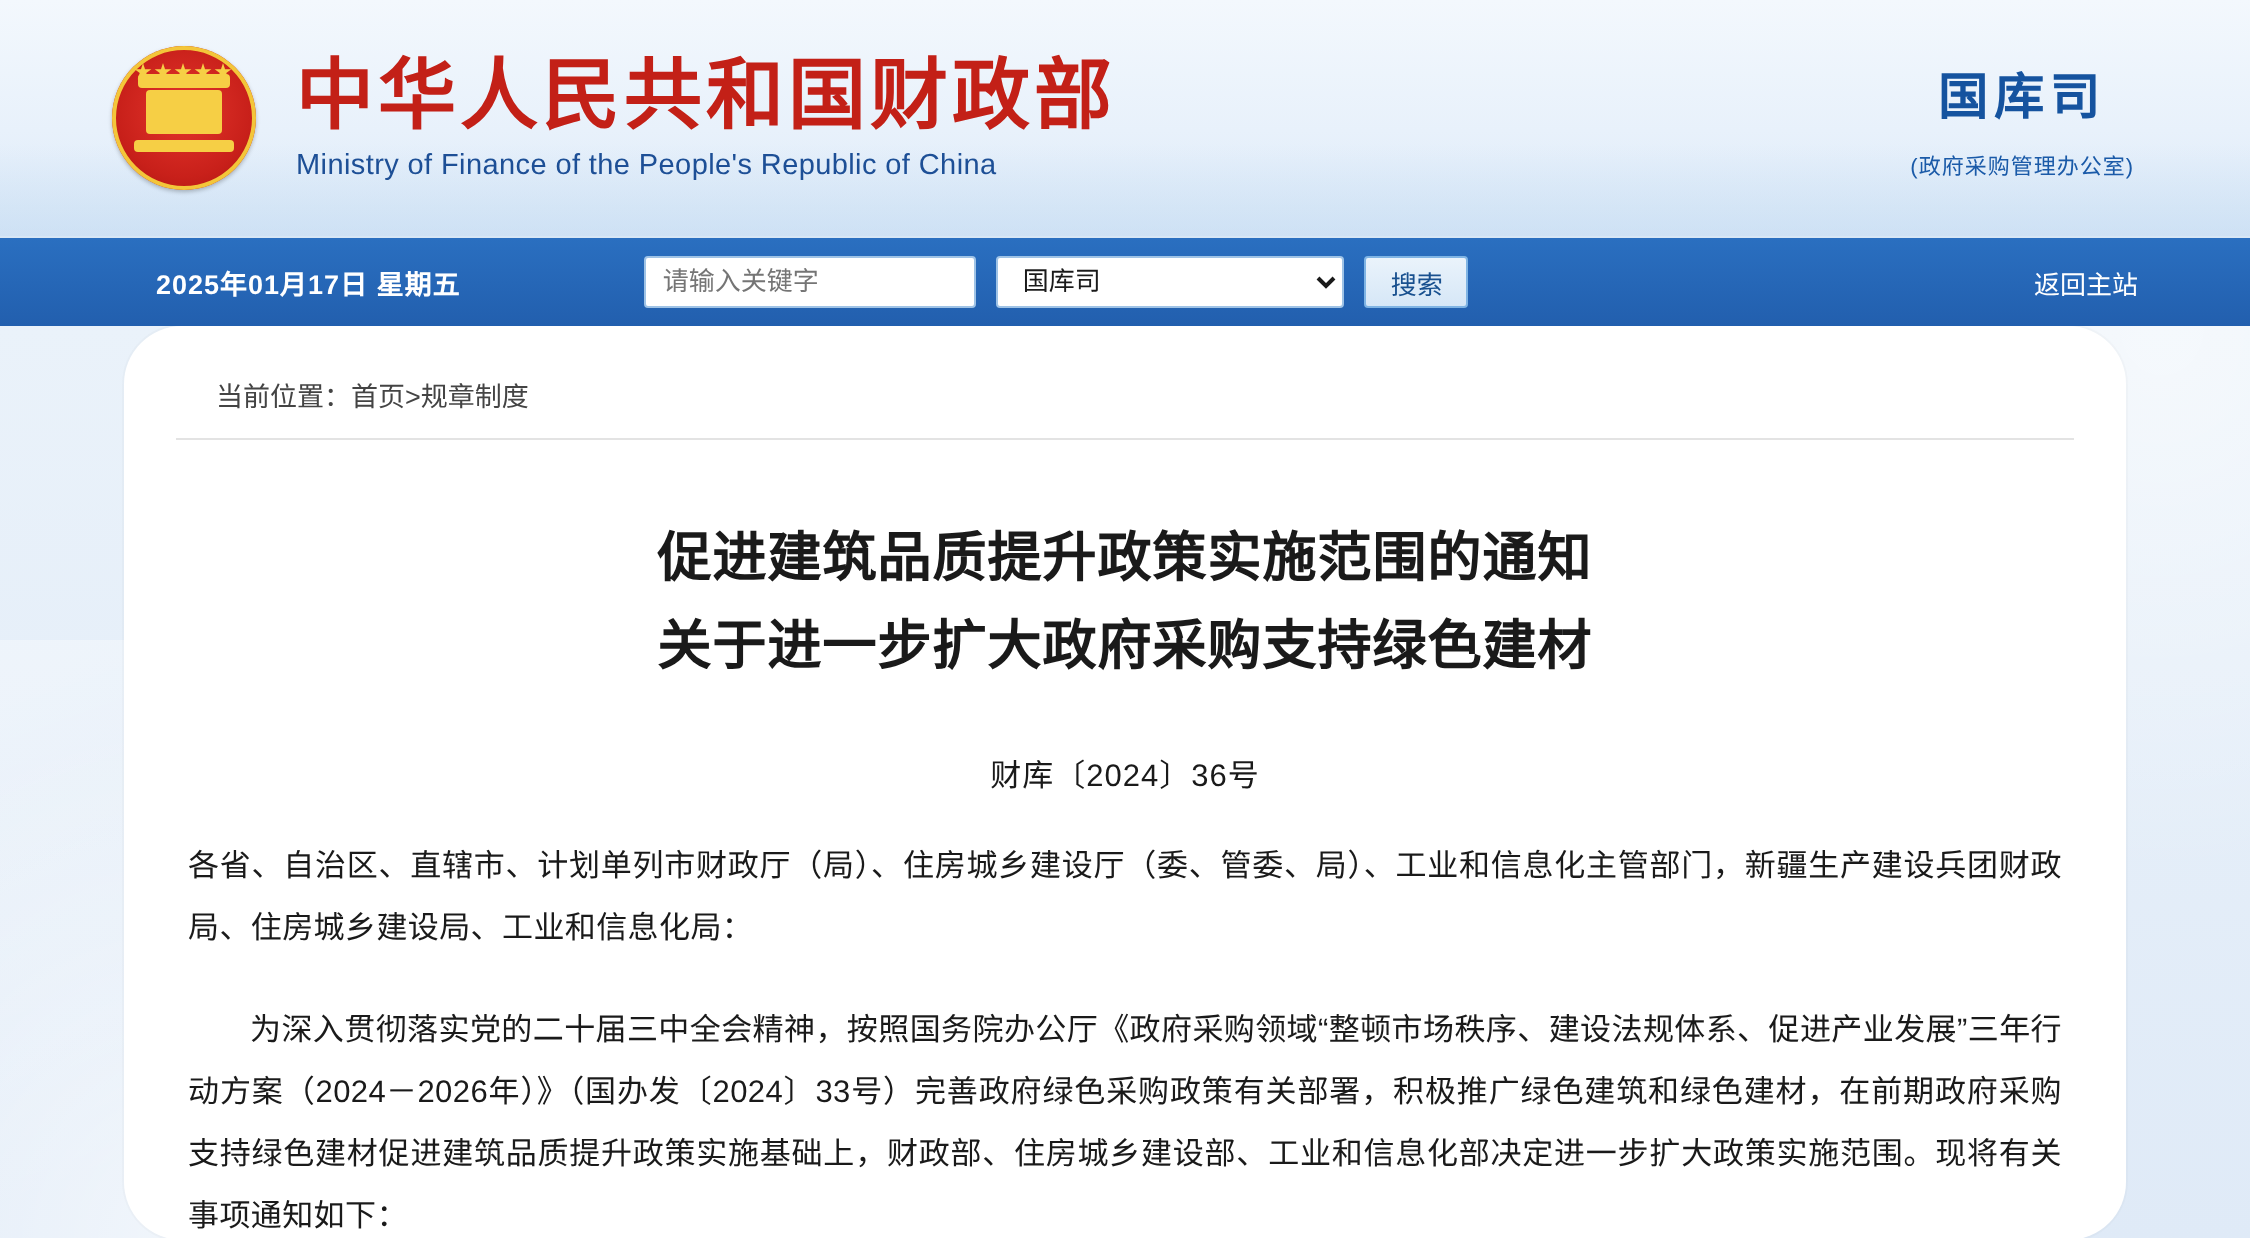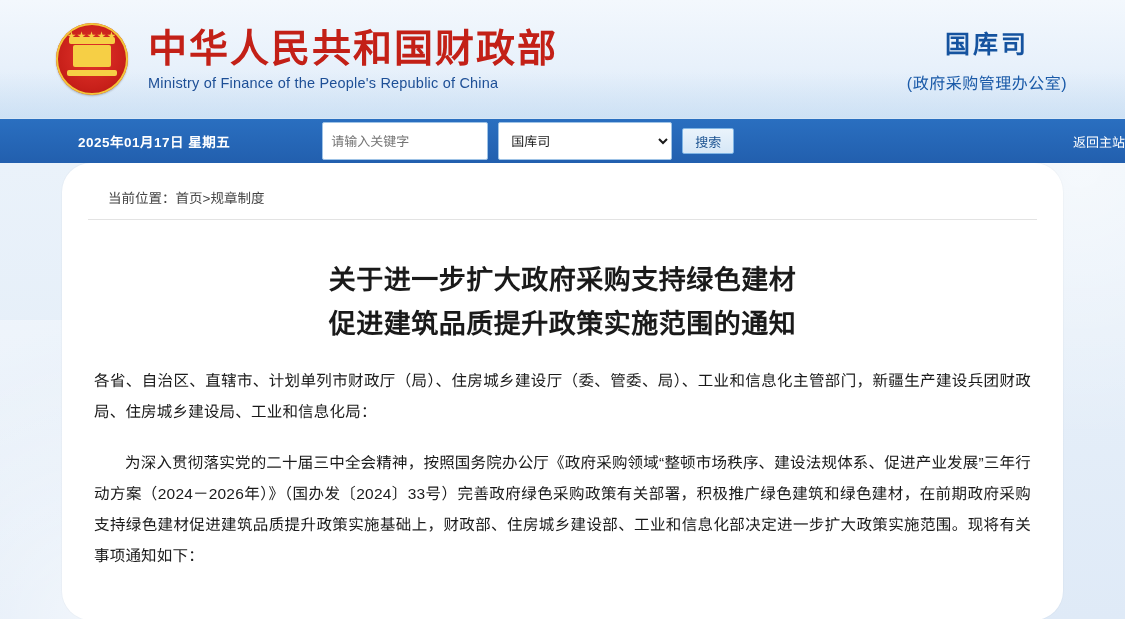--- a/index.html
+++ b/index.html
@@ -113,21 +113,21 @@
     color: #15539f;
   }
   .dept-name {
     font-size: 25px;
     font-weight: bold;
     letter-spacing: 3px;
     color: #15539f;
   }
   .dept-sub {
     margin-top: 10px;
-    font-size: 16px;
+    font-size: 11px;
     color: #1a5aa8;
     letter-spacing: .5px;
   }
 
   
   .navbar {
     height: 44px;
     background: linear-gradient(180deg, #2a6fc0 0%, #225fae 100%);
     display: flex;
     align-items: center;
@@ -141,47 +141,48 @@
     letter-spacing: .5px;
     white-space: nowrap;
   }
   .search-group {
     margin-left: 92px;
     display: flex;
     align-items: center;
     gap: 10px;
   }
   .search-input, .search-select {
-    height: 38px;
+    height: 26px;
     box-sizing: border-box;
     border: 1px solid #9fc3e6;
     background: #ffffff;
     color: #333333;
     font-size: 13px;
-    font-family: Liberation Sans, sans-serif;
+    font-family: Liberation Mono, monospace;
     padding: 0 8px;
     border-radius: 2px;
     outline: none;
   }
   .search-input { width: 166px; color:#6f6f6f; }
   .search-select { width: 174px; color:#1a1a1a; }
   .search-btn {
     height: 26px;
     min-width: 52px;
     border: 1px solid #7fb4e4;
     background: linear-gradient(180deg, #eaf3fb 0%, #d6e7f7 100%);
     color: #18508f;
     font-size: 13px;
     border-radius: 2px;
     cursor: pointer;
     font-family: "Liberation Sans", sans-serif;
     text-align: center;
   }
   .nav-back {
     margin-left: auto;
+    margin-right: 56px;
     color: #ffffff;
     font-size: 13px;
     text-decoration: none;
   }
 
   
   .page {
     position: relative;
     height: calc(619px - 118px - 44px);
     background:
@@ -285,22 +286,23 @@
   </div>
   <a class="nav-back" href="#">返回主站</a>
 </div>
 
 <div class="page">
   <div class="sheet">
     <div class="breadcrumb">当前位置：首页&gt;规章制度</div>
 
     <div class="doc">
       <div class="doc-title">
+        <div>促进建筑品质提升政策实施范围的通知</div>
         <div>关于进一步扩大政府采购支持绿色建材</div>
-        <div>促进建筑品质提升政策实施范围的通知</div>
       </div>
 
+      <div class="doc-number">财库〔2024〕36号</div>
 
       <div class="doc-para">各省、自治区、直辖市、计划单列市财政厅（局）、住房城乡建设厅（委、管委、局）、工业和信息化主管部门，新疆生产建设兵团财政局、住房城乡建设局、工业和信息化局：</div>
       <div class="doc-para indent">为深入贯彻落实党的二十届三中全会精神，按照国务院办公厅《政府采购领域“整顿市场秩序、建设法规体系、促进产业发展”三年行动方案（2024－2026年）》（国办发〔2024〕33号）完善政府绿色采购政策有关部署，积极推广绿色建筑和绿色建材，在前期政府采购支持绿色建材促进建筑品质提升政策实施基础上，财政部、住房城乡建设部、工业和信息化部决定进一步扩大政策实施范围。现将有关事项通知如下：</div>
     </div>
   </div>
 </div>
 
 </body></html>

